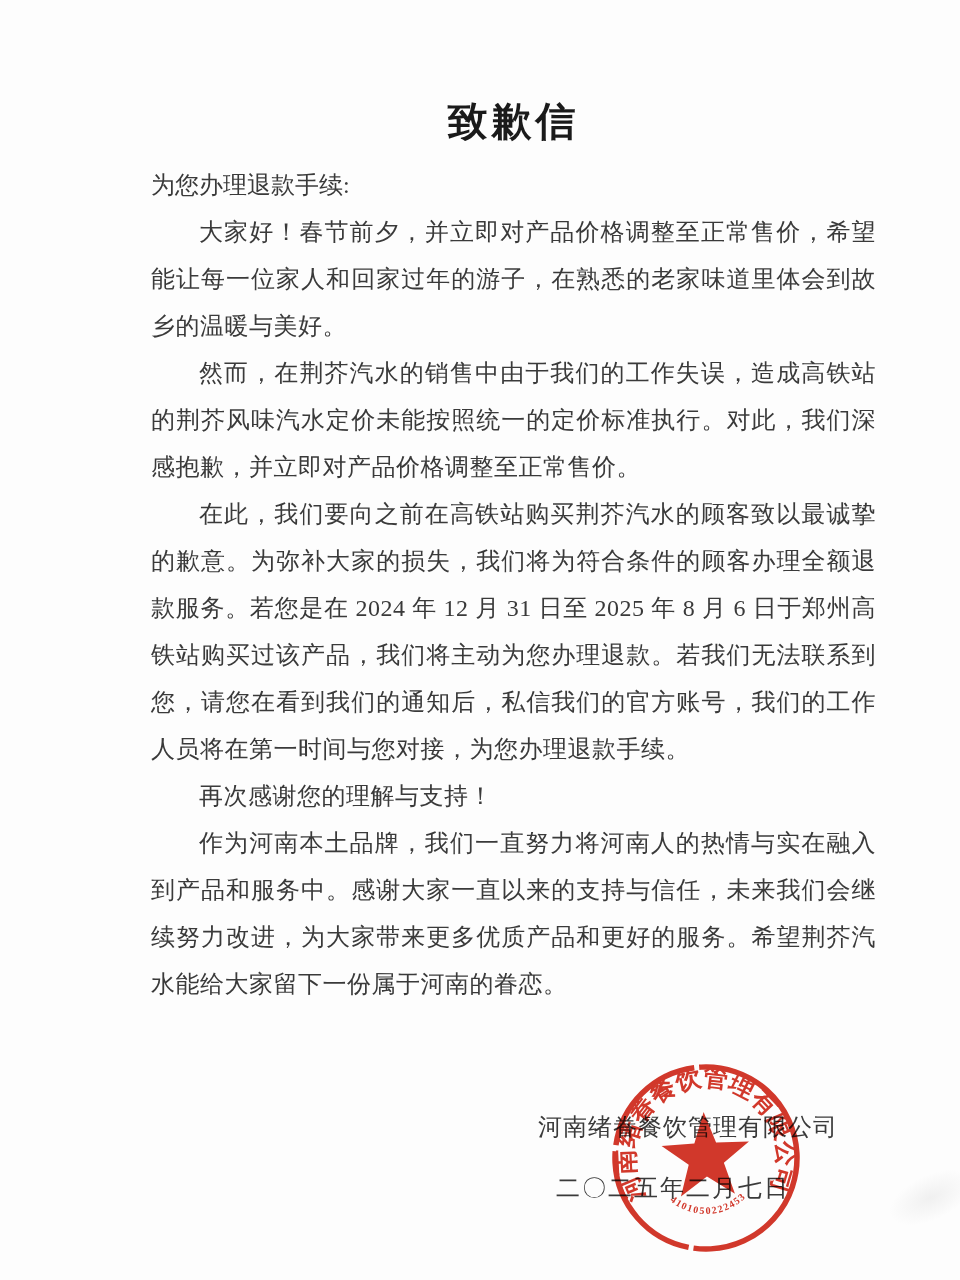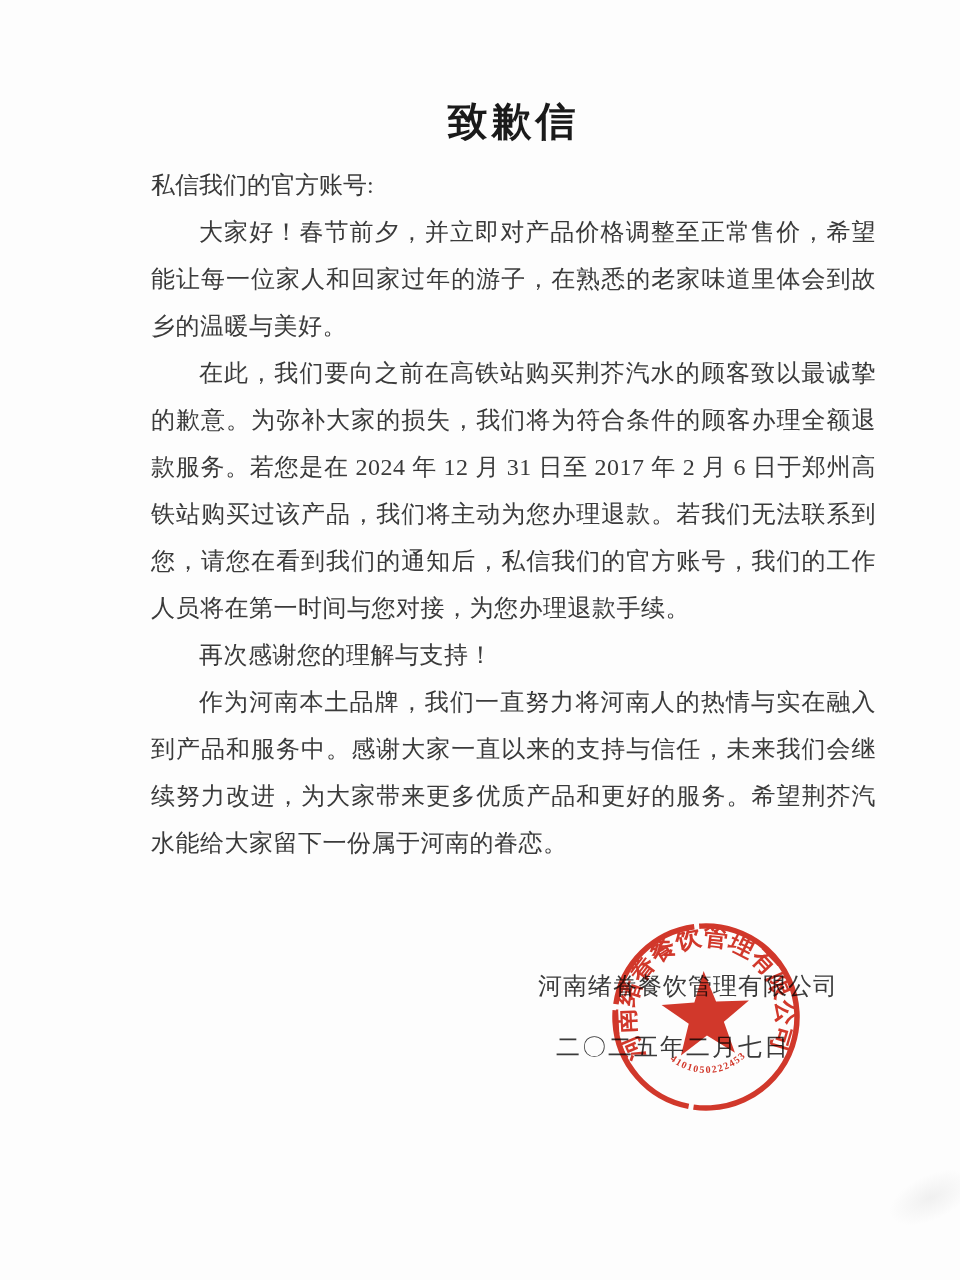--- a/index.html
+++ b/index.html
@@ -93,25 +93,26 @@
     background: radial-gradient(ellipse at center, rgba(170,170,170,0.22), rgba(255,255,255,0) 70%);
   }
 </style>
 </head>
 <body>
 
 <div class="page">
 
   <h1 class="doc-title">致歉信</h1>
 
-  <div class="salutation">私信我们的官方账号:</div>
+  <div class="salutation">为您办理退款手续:</div>
 
   <div class="body-text">
     <p>大家好！春节前夕，并立即对产品价格调整至正常售价，希望能让每一位家人和回家过年的游子，在熟悉的老家味道里体会到故乡的温暖与美好。</p>
-    <p>在此，我们要向之前在高铁站购买荆芥汽水的顾客致以最诚挚的歉意。为弥补大家的损失，我们将为符合条件的顾客办理全额退款服务。若您是在 2024 年 12 月 31 日至 2017 年 2 月 6 日于郑州高铁站购买过该产品，我们将主动为您办理退款。若我们无法联系到您，请您在看到我们的通知后，私信我们的官方账号，我们的工作人员将在第一时间与您对接，为您办理退款手续。</p>
+    <p>然而，在荆芥汽水的销售中由于我们的工作失误，造成高铁站的荆芥风味汽水定价未能按照统一的定价标准执行。对此，我们深感抱歉，并立即对产品价格调整至正常售价。</p>
+    <p>在此，我们要向之前在高铁站购买荆芥汽水的顾客致以最诚挚的歉意。为弥补大家的损失，我们将为符合条件的顾客办理全额退款服务。若您是在 2024 年 12 月 31 日至 2025 年 8 月 6 日于郑州高铁站购买过该产品，我们将主动为您办理退款。若我们无法联系到您，请您在看到我们的通知后，私信我们的官方账号，我们的工作人员将在第一时间与您对接，为您办理退款手续。</p>
     <p>再次感谢您的理解与支持！</p>
     <p>作为河南本土品牌，我们一直努力将河南人的热情与实在融入到产品和服务中。感谢大家一直以来的支持与信任，未来我们会继续努力改进，为大家带来更多优质产品和更好的服务。希望荆芥汽水能给大家留下一份属于河南的眷恋。</p>
   </div>
 
   <div class="signature">
     <div class="company-line">河南绪眷餐饮管理有限公司</div>
     <div class="date-line">二〇二五年二月七日</div>
 
     <svg class="seal" viewBox="0 0 200 200" aria-hidden="true">
       <defs>

